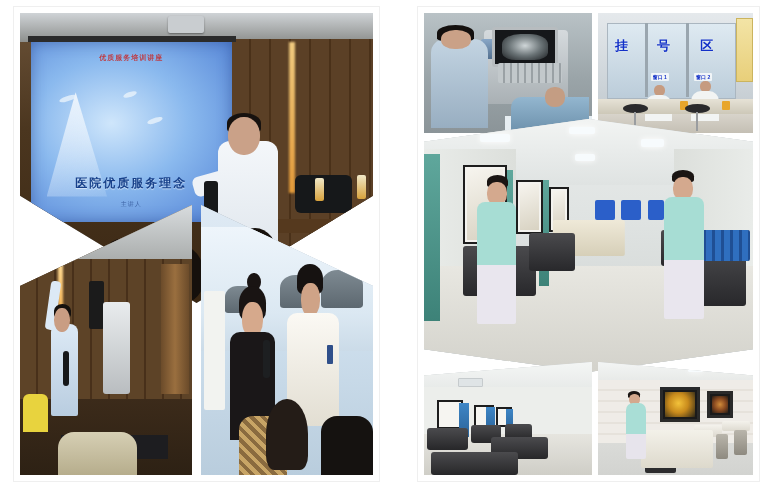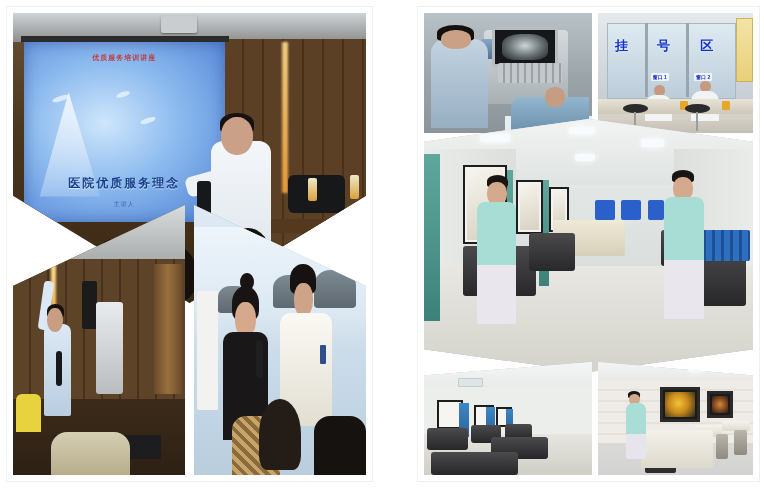--- a/index.html
+++ b/index.html
@@ -31,21 +31,21 @@
   }
   .photo .scene {
     position: absolute;
     inset: 0;
   }
 
   
   .blk { position: absolute; }
 
   
-  #left-collage { left: 7px; top: 7px; width: 365px; height: 474px; }
+  #left-collage { left: 14px; top: 7px; width: 365px; height: 474px; }
 
   
   #photo-lecture {
     left: 6px; top: 6px; width: 353px; height: 290px;
     -webkit-clip-path: polygon(0 0, 100% 0, 100% 63%, 50% 100%, 0 63%);
     clip-path: polygon(0 0, 100% 0, 100% 63%, 50% 100%, 0 63%);
   }
   
   #photo-raise-hand {
     left: 6px; top: 198px; width: 172px; height: 270px;

